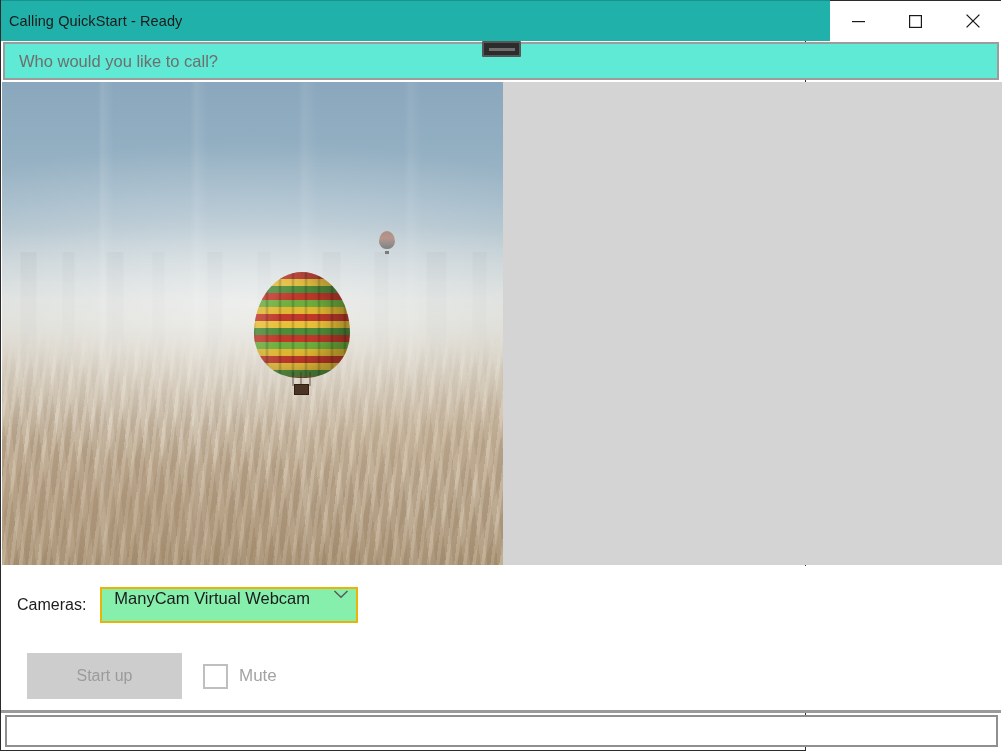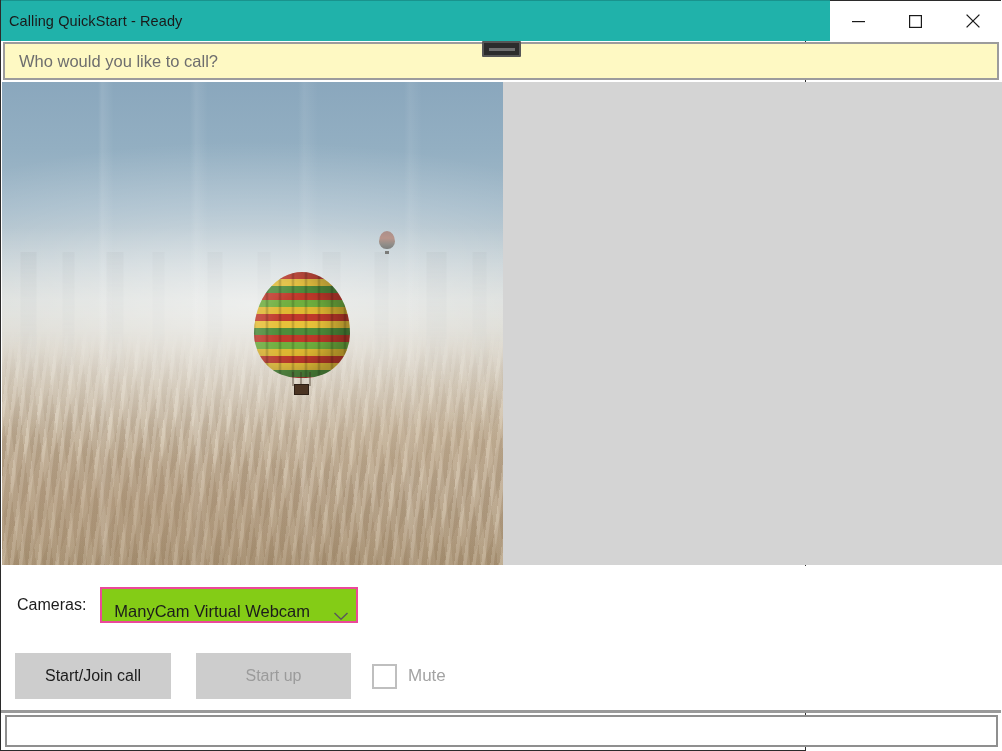--- a/index.html
+++ b/index.html
@@ -75,21 +75,21 @@
 
   
   #callee-input-wrap {
     position: absolute;
     left: 2px;
     top: 42px;
     width: 996px;
     height: 38px;
     box-sizing: border-box;
     border: 2px solid #9c9c9c;
-    background: #fef9c3;
+    background: #5eead4;
     display: flex;
     align-items: center;
   }
   #callee-input {
     border: 0;
     outline: none;
     width: 100%;
     height: 100%;
     padding: 0 0 0 14px;
     font-family: "Liberation Sans", sans-serif;
@@ -312,25 +312,25 @@
     font-size: 16px;
     color: #1c1c1c;
     padding-left: 15px;
     padding-right: 14px;
     white-space: nowrap;
   }
   #camera-select-wrap {
     position: relative;
     width: 258px;
     height: 36px;
-    border: 2px solid #ec4899;
-    background: #84cc16;
-    box-sizing: border-box;
-    display: flex;
-    align-items: flex-end;
+    border: 2px solid #eab308;
+    background: #86efac;
+    box-sizing: border-box;
+    display: flex;
+    align-items: flex-start;
   }
   #camera-select-value {
     font-size: 16.5px;
     color: #1c1c1c;
     padding-left: 12px;
     white-space: nowrap;
     flex: 1;
   }
   #camera-select-chevron {
     width: 30px;
@@ -484,21 +484,20 @@
         <span id="camera-select-value">ManyCam Virtual Webcam</span>
         <span id="camera-select-chevron">
           <svg width="16" height="10" viewBox="0 0 16 10">
             <polyline points="1.5,2 8,8.2 14.5,2" fill="none" stroke="#5a5a5a" stroke-width="1.5"></polyline>
           </svg>
         </span>
       </div>
     </div>
 
     <div id="button-row">
-      <div class="push-button" id="start-join-call-button">Start/Join call</div>
 
       <div class="push-button" id="hang-up-button">Start up</div>
 
       <div class="checkbox-field" id="mute-field">
         <span class="checkbox-box disabled"></span>
         <span class="checkbox-label disabled">Mute</span>
       </div>
 
     </div>
   </div>

